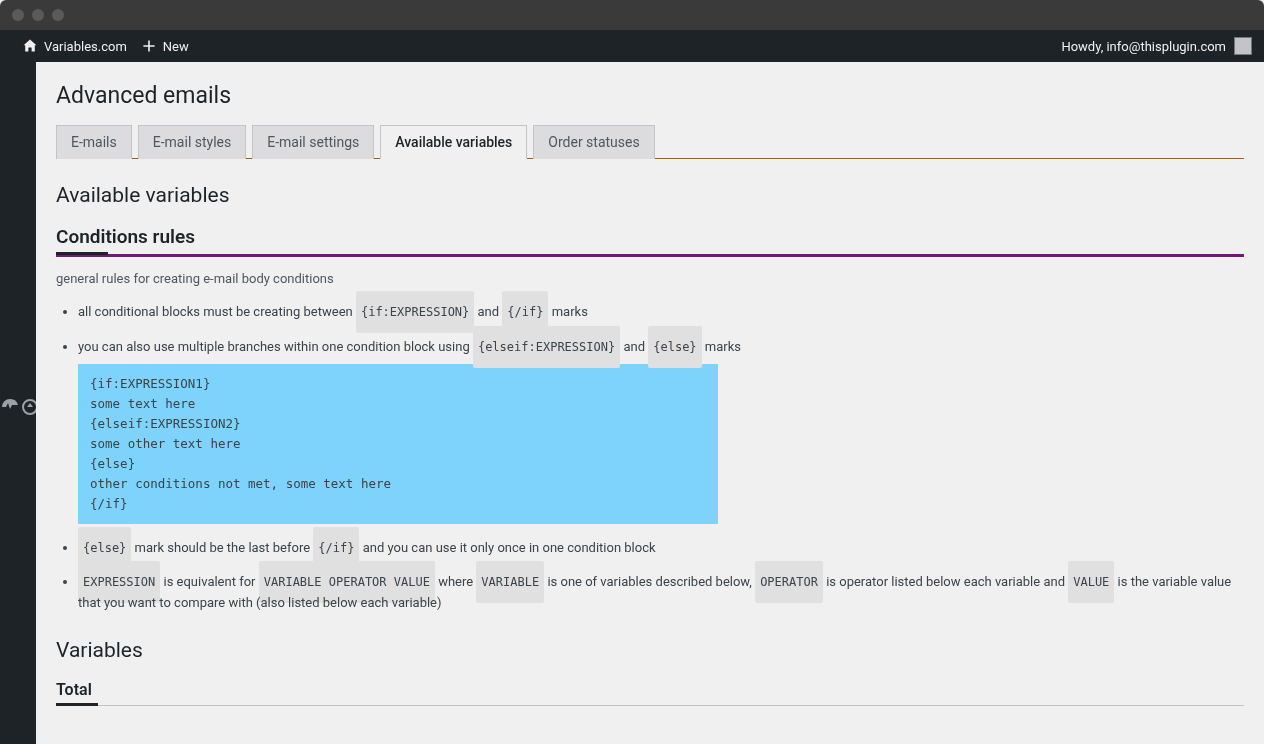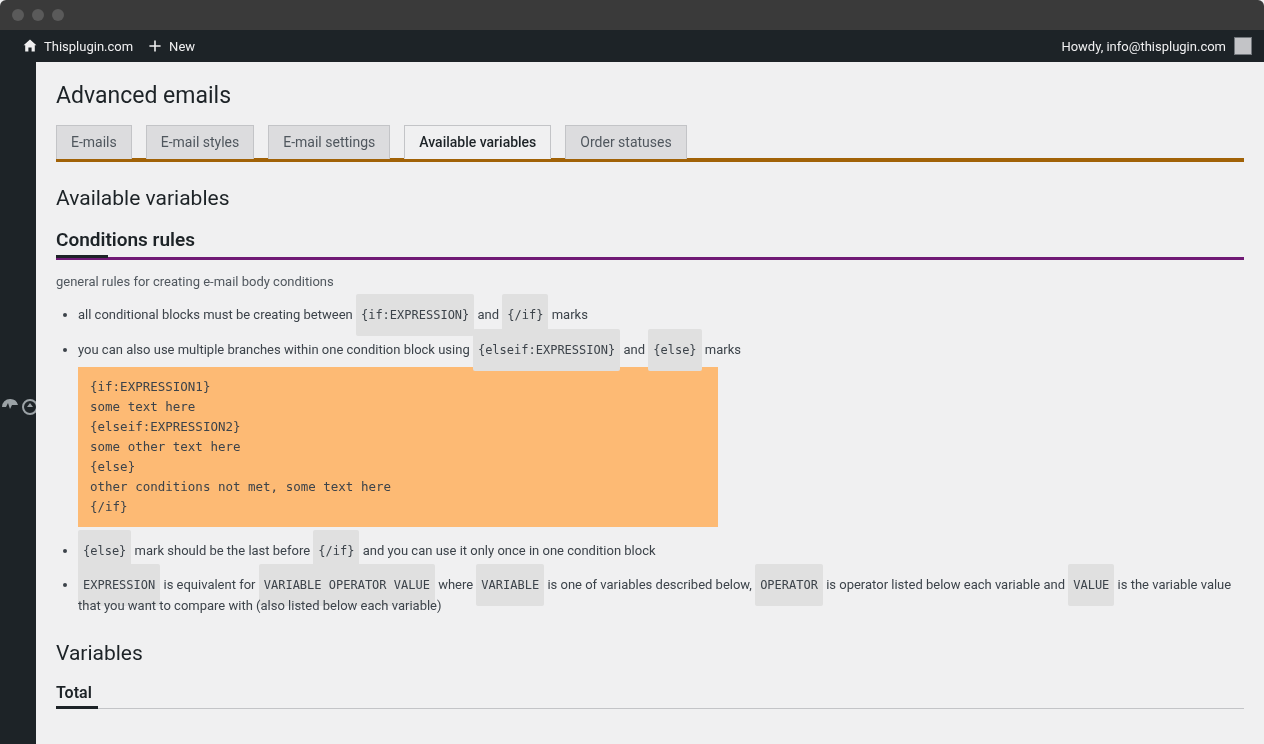--- a/index.html
+++ b/index.html
@@ -25,33 +25,33 @@
 .side-ic { width: 36px; height: 34px; display: flex; align-items: center; justify-content: center; color: rgba(240,246,252,0.6); cursor: pointer; }
 .side-ic.active { background: #2271b1; color: #fff; }
 .side-ic svg { width: 20px; height: 20px; }
 .woo-box { width: 22px; height: 16px; background: #7f54b3; border-radius: 3px; display:flex; align-items:center; justify-content:center; font-size:9px; color:#fff; font-weight:bold; letter-spacing:-0.5px;}
 
 
 .main { flex: 1; background: #f0f0f1; overflow-y: auto; padding: 12px 20px 20px 20px; }
 h1.page-title { font-size: 23px; font-weight: 400; color: #1d2327; margin: 8px 0 16px 0; }
 
 
-.tabs { display: flex; gap: 14px; border-bottom: 4px solid #a16207; margin-bottom: 20px; }
+.tabs { display: flex; gap: 6px; border-bottom: 1px solid #a16207; margin-bottom: 20px; }
 .tab { padding: 8px 14px; background: #dcdcde; border: 1px solid #c3c4c7; border-bottom: none; color: #50575e; cursor: pointer; margin-bottom: -1px; font-size: 14px; }
 .tab.active { background: #f0f0f1; border-bottom: 1px solid #f0f0f1; color: #1d2327; font-weight: 500; }
 
 h2.section { font-size: 21px; font-weight: 400; color: #1d2327; margin: 24px 0 18px 0; }
 h3.rule-head { font-size: 19px; font-weight: 600; color: #1d2327; padding-bottom: 6px; border-bottom: 3px solid #701a75; position: relative; margin-bottom: 14px; display:flex;}
 h3.rule-head::after { content:''; position:absolute; left:0; bottom:-1px; width:52px; height:3px; background:#1d2327;}
 .subtext { color: #50575e; font-size: 13px; margin-bottom: 16px; }
 
 ul.rules { list-style: disc; padding-left: 22px; }
 ul.rules li { margin-bottom: 14px; line-height: 1.6; color: #3c434a; }
 code { font-family: Consolas, Monaco, monospace; background: #e0e0e0; padding: 14px 5px; border-radius: 2px; font-size: 12px; color: #3c434a; }
-pre.block { background: #fdba74; padding: 10px 12px; font-family: Consolas, Monaco, monospace; font-size: 12.5px; line-height: 1.6; color: #3c434a; width: 640px; margin-top: 6px; white-space: pre; }
+pre.block { background: #7dd3fc; padding: 10px 12px; font-family: Consolas, Monaco, monospace; font-size: 12.5px; line-height: 1.6; color: #3c434a; width: 640px; margin-top: 6px; white-space: pre; }
 
 h4.var-sub { font-size: 16px; font-weight: 600; color: #1d2327; padding-bottom: 6px; border-bottom: 1px solid #c3c4c7; position:relative; margin-top:10px;}
 h4.var-sub::after { content:''; position:absolute; left:0; bottom:-1px; width:42px; height:3px; background:#1d2327;}
 </style>
 </head>
 <body>
 
 <div class="window">
   <div class="titlebar">
     <div class="tl-dot"></div>
@@ -64,21 +64,21 @@
       <div class="adminbar-item">
         <svg viewBox="0 0 20 20" fill="currentColor">
             <circle cx="10" cy="10" r="9" fill="none" stroke="currentColor" stroke-width="1.5"></circle>
             <path d="M3 7l3 9 2-6 2 6 2-6 2 6 3-9" fill="none" stroke="currentColor" stroke-width="1.2"></path>
           </svg>
       </div>
       <div class="adminbar-item">
         <svg width="16" height="16" viewBox="0 0 20 20" fill="currentColor">
             <path d="M10 2l8 7h-2v8h-4v-5H8v5H4v-8H2z"></path>
           </svg>
-        <span>Thisplugin.com</span>
+        <span>Variables.com</span>
       </div>
       <div class="adminbar-item">
         <svg width="16" height="16" viewBox="0 0 20 20" fill="currentColor">
             <path d="M9 3h2v6h6v2h-6v6H9v-6H3V9h6z"></path>
           </svg>
         <span>New</span>
       </div>
     </div>
     <div class="adminbar-right">
       <span>Howdy, info@thisplugin.com</span>

